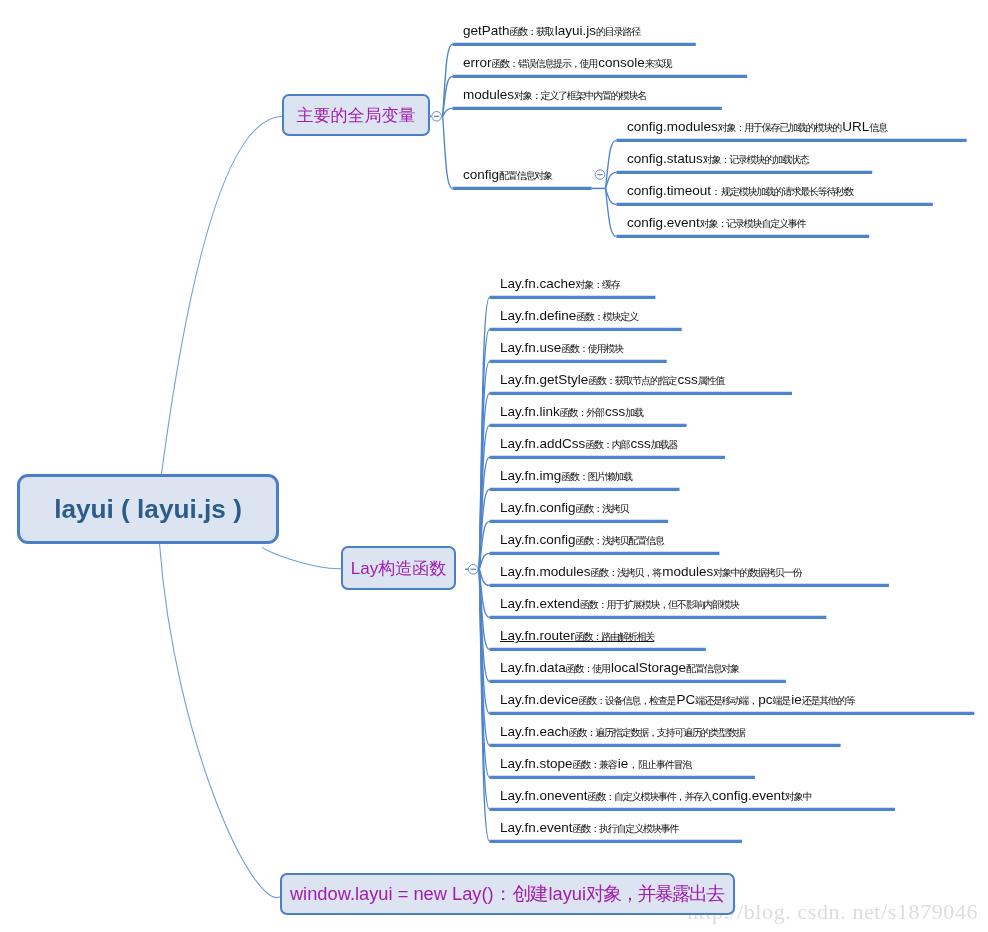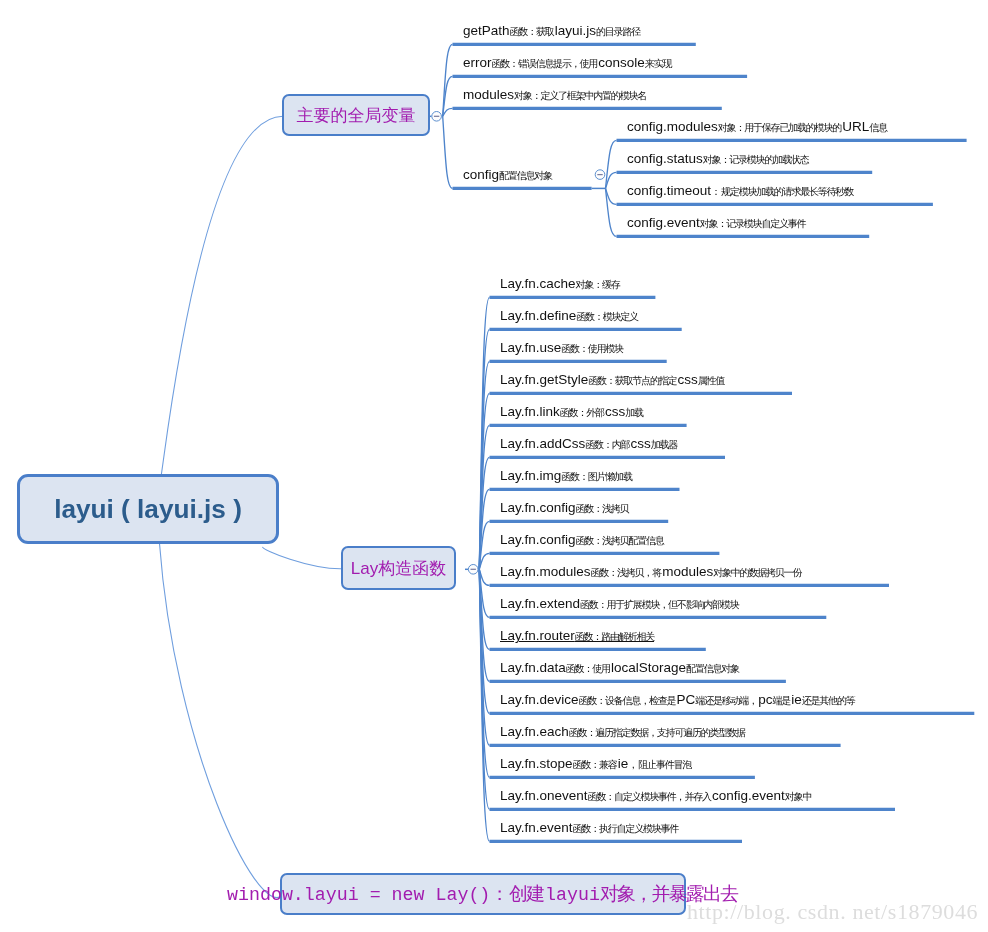--- a/index.html
+++ b/index.html
@@ -109,21 +109,21 @@
 
   <div class="node root" style="left: 17px; top: 474px; width: 262px; height: 70px;">
       <span>layui ( layui.js )</span>
     </div>
   <div class="node lvl1" style="left: 282px; top: 94px; width: 148px; height: 42px;">
       <span><i class="cjk">主要的全局变量</i></span>
     </div>
   <div class="node lvl1" style="left: 341px; top: 546px; width: 115px; height: 44px;">
       <span>Lay<i class="cjk">构造函数</i></span>
     </div>
-  <div class="node tail" style="left: 280px; top: 873px; width: 406px; height: 42px; font-family: Liberation Mono, monospace;">
+  <div class="node tail" style="left: 280px; top: 873px; width: 455px; height: 42px;">
       <span>window.layui = new Lay()<i class="cjk punct">：</i><i class="cjk">创建</i>layui<i class="cjk">对象，并暴露出去</i></span>
     </div>
 
     <div class="leaf" style="left: 463px; top: 22.4px;">getPath<i class="cjk">函数：获取</i>layui.js<i class="cjk">的目录路径</i></div>
     <div class="leaf" style="left: 463px; top: 54.4px;">error<i class="cjk">函数：错误信息提示，使用</i>console<i class="cjk">来实现</i></div>
     <div class="leaf" style="left: 463px; top: 86.4px;">modules<i class="cjk">对象：定义了框架中内置的模块名</i></div>
     <div class="leaf" style="left: 463px; top: 166.4px; text-align: right;">config<i class="cjk">配置信息对象</i></div>
     <div class="leaf" style="left: 627px; top: 118.4px;">config.modules<i class="cjk">对象：用于保存已加载的模块的</i>URL<i class="cjk">信息</i></div>
     <div class="leaf" style="left: 627px; top: 150.4px;">config.status<i class="cjk">对象：记录模块的加载状态</i></div>
     <div class="leaf" style="left: 627px; top: 182.4px;">config.timeout<i class="cjk punct">：</i><i class="cjk">规定模块加载的请求最长等待秒数</i></div>

